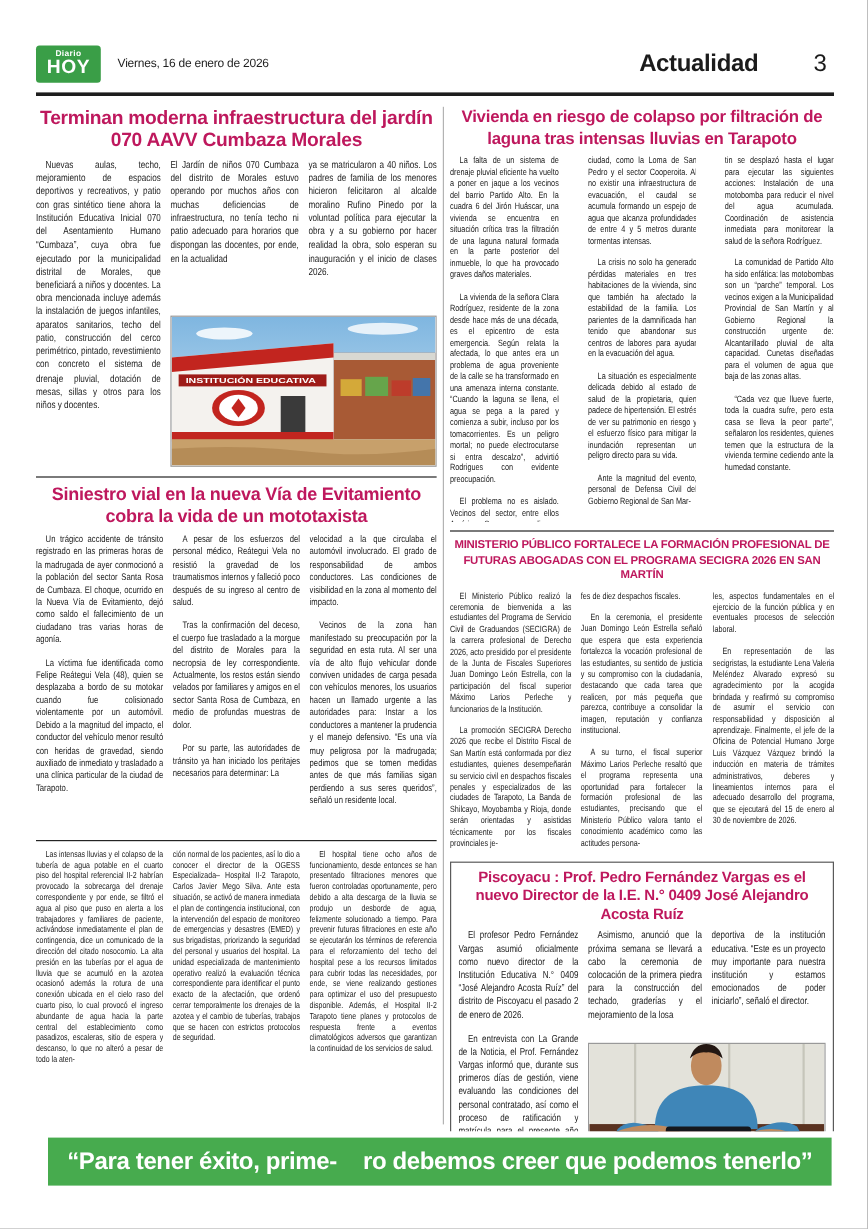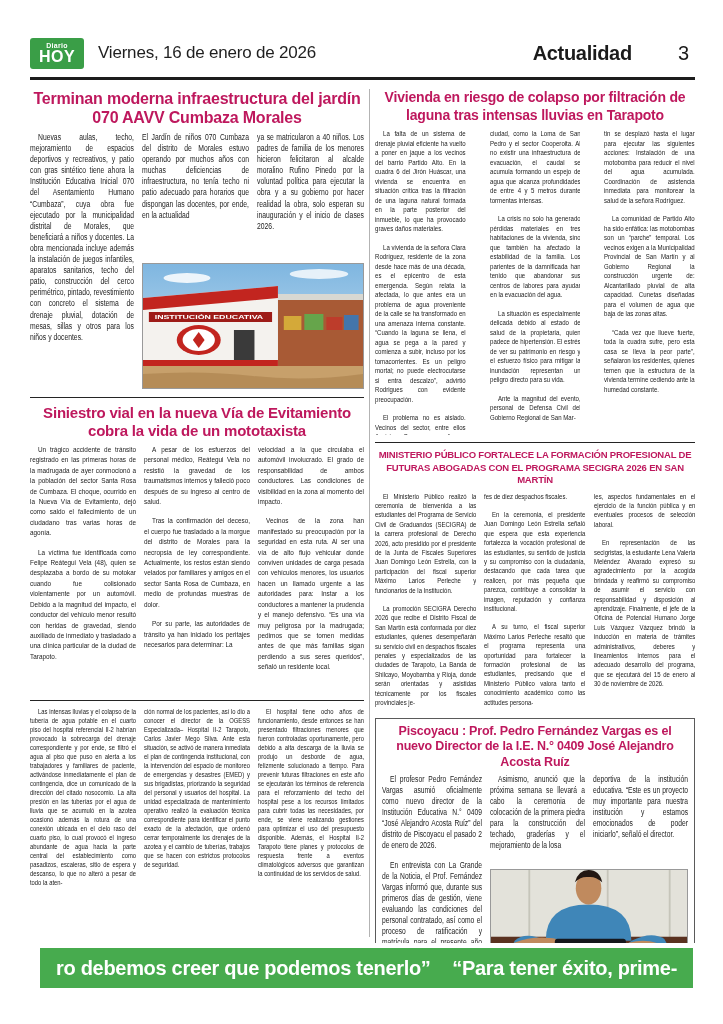--- a/index.html
+++ b/index.html
@@ -12,21 +12,21 @@
 
   
   header{display:flex;align-items:center;height:34px;}
   .logo{
     background:var(--brand_green,#3a9e47);color:#fff;width:54px;height:31px;
     border-radius:3px;display:flex;flex-direction:column;align-items:center;justify-content:center;
     line-height:1;
   }
   .logo-top{font-size:7px;font-weight:bold;letter-spacing:.3px;}
   .logo-main{font-size:16px;font-weight:bold;letter-spacing:.5px;}
-  .date{font-size:17px;margin-left:14px;color:#1f1f1f;letter-spacing:-.2px;}
+  .date{font-size:10px;margin-left:14px;color:#1f1f1f;letter-spacing:-.2px;}
   .section{margin-left:auto;font-weight:bold;font-size:20px;letter-spacing:-.3px;}
   .pageno{font-size:20px;margin-left:46px;margin-right:6px;}
   .header-rule{border-top:3px solid #1d1d1d;margin-top:7px;}
 
   
   .content{display:flex;margin-top:7px;height:856px;overflow:hidden;}
   .half{overflow:hidden;}
   .half.left{width:334px;}
   .vdiv{width:1px;background:#b3b3b3;margin:2px 5px 6px 5px;}
   .half.right{flex:1;}
@@ -314,16 +314,16 @@
               </div>
             </div>
           </div>
         </article>
 
       </section>
     </main>
   </div>
 
   <footer class="banner">
+    <span>“Para tener éxito, prime-</span>
     <span>ro debemos creer que podemos tenerlo”</span>
-    <span>“Para tener éxito, prime-</span>
   </footer>
 </div>
 
 </body></html>

